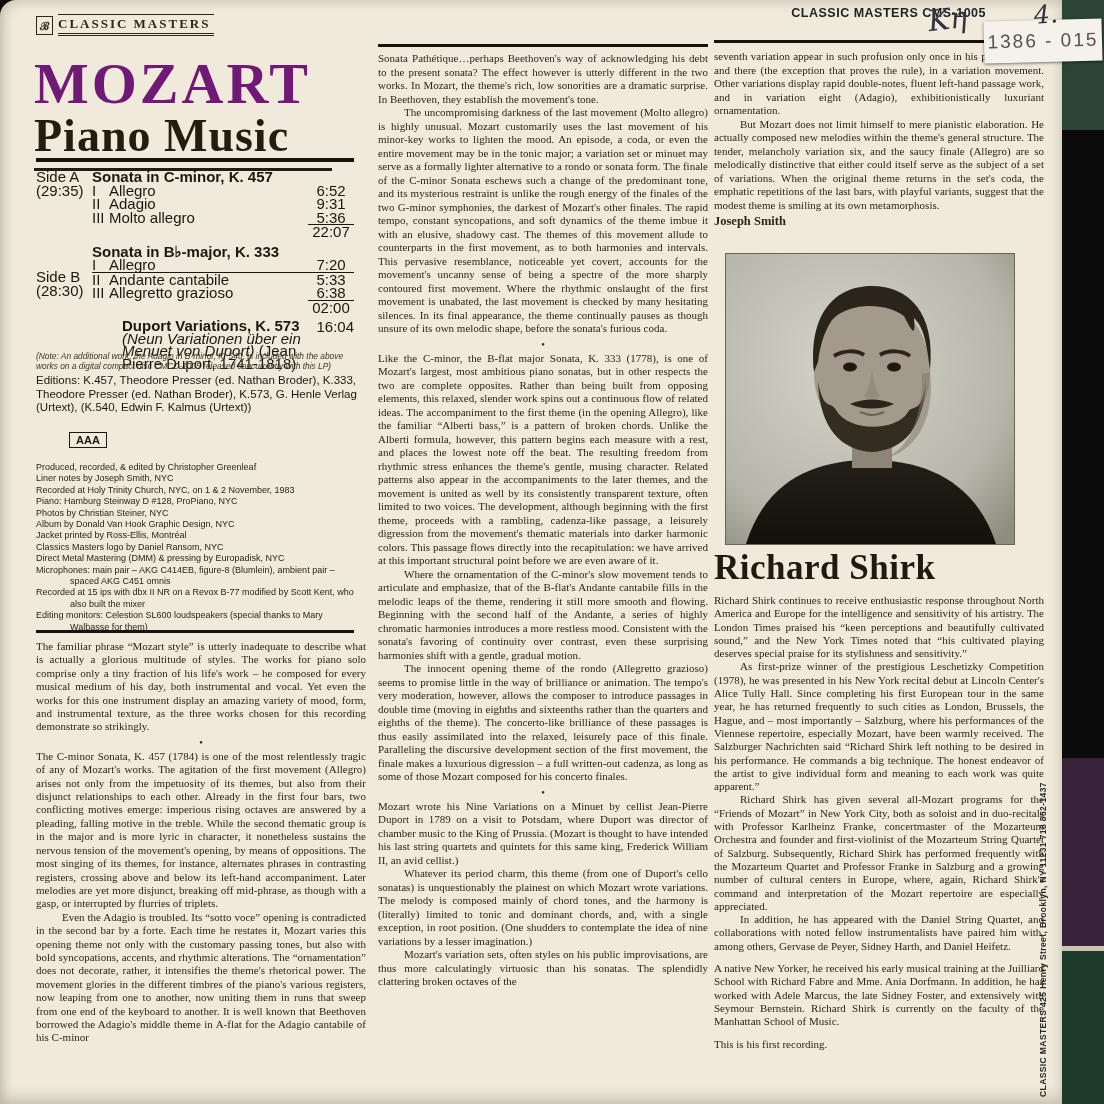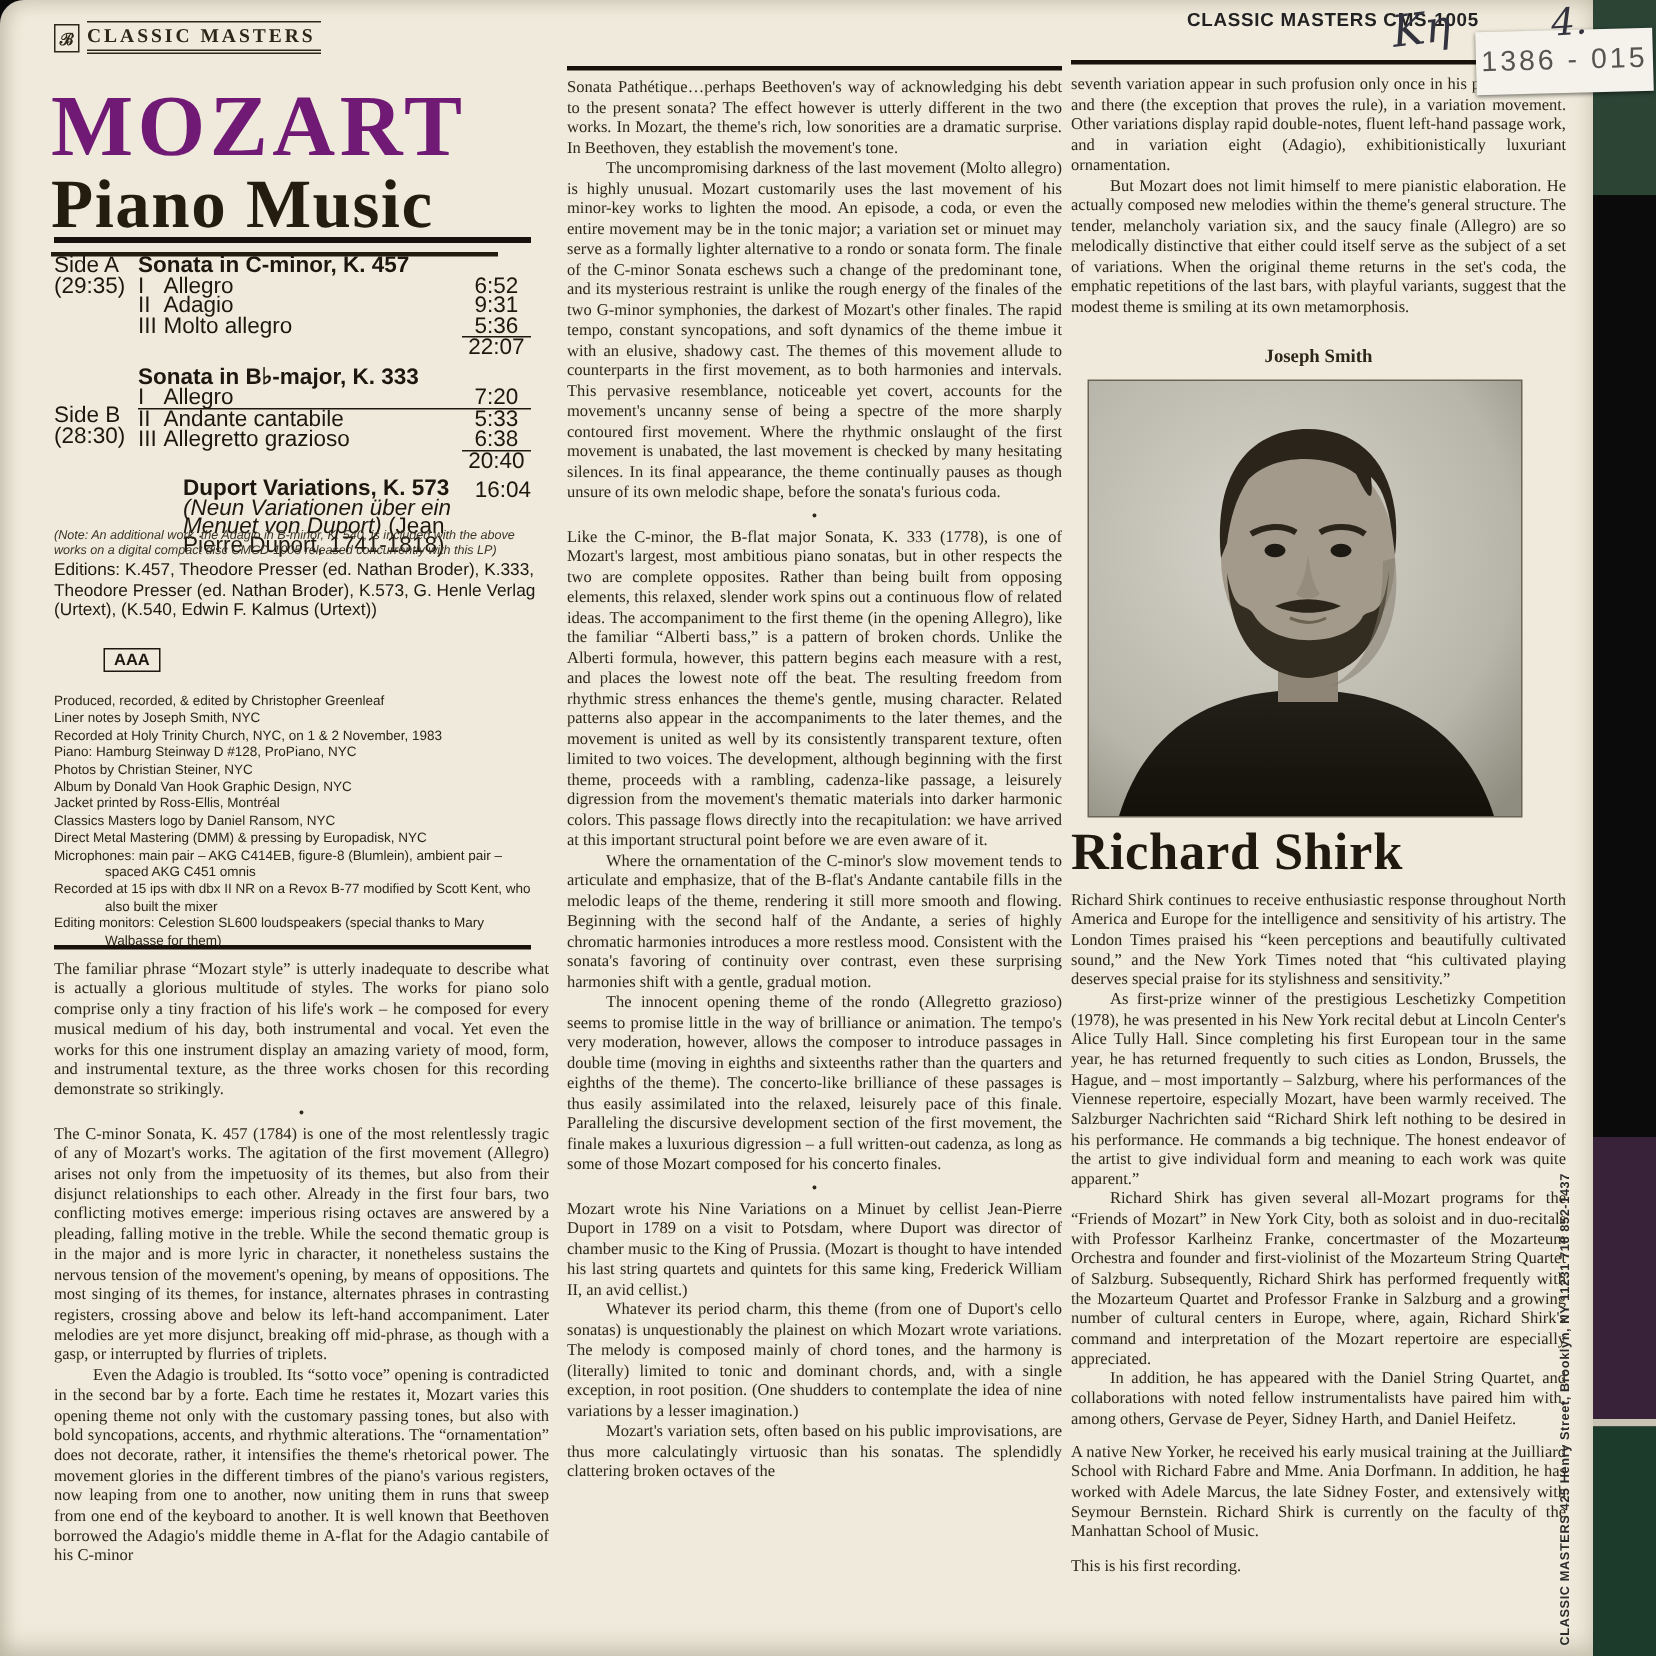--- a/index.html
+++ b/index.html
@@ -68,21 +68,21 @@
            font-size:9px;line-height:11.4px;color:#2a251a;}
   .credits p{margin:0;padding-left:34px;text-indent:-34px;}
   
   .essay p{margin:0;text-align:justify;}
   .essay p.indent{text-indent:26px;}
   .essay p.gap{margin-top:9px;}
   .bullet-sep{text-align:center;font-size:6px;line-height:10px;margin:3px 0;color:#2e2618;}
   .col-left-notes{position:absolute;left:36px;top:640px;width:330px;font-size:11px;line-height:13.4px;}
   .col-mid-notes{position:absolute;left:378px;top:52px;width:330px;font-size:11px;line-height:13.5px;}
   .col-right-notes{position:absolute;left:714px;top:50px;width:330px;font-size:11px;line-height:13.5px;}
-  .byline{text-align:center;font-weight:bold;font-size:12.5px;margin-top:19px;}
+  .byline{text-align:left;font-weight:bold;font-size:12.5px;margin-top:3px;}
   
   .photo{position:absolute;left:726px;top:254px;width:288px;height:290px;outline:1px solid #6b6455;}
   .artist-name{position:absolute;left:714px;top:548px;font-size:35px;font-weight:bold;color:#1f1910;letter-spacing:.5px;}
   .bio{position:absolute;left:714px;top:594px;width:330px;font-size:11px;line-height:13.3px;}
   
   .spine{position:absolute;left:1038px;top:752px;height:345px;width:16px;
          writing-mode:vertical-rl;transform:rotate(180deg);white-space:nowrap;
          font-family:"Liberation Sans",sans-serif;font-weight:bold;font-size:8.5px;letter-spacing:.4px;color:#2b2b2b;}
 </style>
 </head>
@@ -151,21 +151,21 @@
       <span class="tname">Andante cantabile</span>
       <span class="ttime">5:33</span>
     </div>
     <div class="trow">
       <span class="tnum">III</span>
       <span class="tname">Allegretto grazioso</span>
       <span class="ttime u">6:38</span>
     </div>
     <div class="trow">
       <span class="tname"></span>
-        <span class="ttime">20:40</span>
+        <span class="ttime">02:00</span>
     </div>
     <div class="tgap"></div>
     <div class="duport">
       <span class="dname">
         <span class="b">Duport Variations, K. 573</span>
         <span class="it">(Neun Variationen über ein Menuet von Duport)</span>
         <span>(Jean Pierre Duport, 1741-1818)</span>
       </span>
       <span class="dtime">16:04</span>
     </div>
@@ -204,21 +204,21 @@
   <div class="essay col-mid-notes">
       <p>Sonata Pathétique…perhaps Beethoven's way of acknowledging his debt to the present sonata? The effect however is utterly different in the two works. In Mozart, the theme's rich, low sonorities are a dramatic surprise. In Beethoven, they establish the movement's tone.</p>
       <p class="indent">The uncompromising darkness of the last movement (Molto allegro) is highly unusual. Mozart customarily uses the last movement of his minor-key works to lighten the mood. An episode, a coda, or even the entire movement may be in the tonic major; a variation set or minuet may serve as a formally lighter alternative to a rondo or sonata form. The finale of the C-minor Sonata eschews such a change of the predominant tone, and its mysterious restraint is unlike the rough energy of the finales of the two G-minor symphonies, the darkest of Mozart's other finales. The rapid tempo, constant syncopations, and soft dynamics of the theme imbue it with an elusive, shadowy cast. The themes of this movement allude to counterparts in the first movement, as to both harmonies and intervals. This pervasive resemblance, noticeable yet covert, accounts for the movement's uncanny sense of being a spectre of the more sharply contoured first movement. Where the rhythmic onslaught of the first movement is unabated, the last movement is checked by many hesitating silences. In its final appearance, the theme continually pauses as though unsure of its own melodic shape, before the sonata's furious coda.</p>
       <div class="bullet-sep">●</div>
       <p>Like the C-minor, the B-flat major Sonata, K. 333 (1778), is one of Mozart's largest, most ambitious piano sonatas, but in other respects the two are complete opposites. Rather than being built from opposing elements, this relaxed, slender work spins out a continuous flow of related ideas. The accompaniment to the first theme (in the opening Allegro), like the familiar “Alberti bass,” is a pattern of broken chords. Unlike the Alberti formula, however, this pattern begins each measure with a rest, and places the lowest note off the beat. The resulting freedom from rhythmic stress enhances the theme's gentle, musing character. Related patterns also appear in the accompaniments to the later themes, and the movement is united as well by its consistently transparent texture, often limited to two voices. The development, although beginning with the first theme, proceeds with a rambling, cadenza-like passage, a leisurely digression from the movement's thematic materials into darker harmonic colors. This passage flows directly into the recapitulation: we have arrived at this important structural point before we are even aware of it.</p>
       <p class="indent">Where the ornamentation of the C-minor's slow movement tends to articulate and emphasize, that of the B-flat's Andante cantabile fills in the melodic leaps of the theme, rendering it still more smooth and flowing. Beginning with the second half of the Andante, a series of highly chromatic harmonies introduces a more restless mood. Consistent with the sonata's favoring of continuity over contrast, even these surprising harmonies shift with a gentle, gradual motion.</p>
       <p class="indent">The innocent opening theme of the rondo (Allegretto grazioso) seems to promise little in the way of brilliance or animation. The tempo's very moderation, however, allows the composer to introduce passages in double time (moving in eighths and sixteenths rather than the quarters and eighths of the theme). The concerto-like brilliance of these passages is thus easily assimilated into the relaxed, leisurely pace of this finale. Paralleling the discursive development section of the first movement, the finale makes a luxurious digression – a full written-out cadenza, as long as some of those Mozart composed for his concerto finales.</p>
       <div class="bullet-sep">●</div>
       <p>Mozart wrote his Nine Variations on a Minuet by cellist Jean-Pierre Duport in 1789 on a visit to Potsdam, where Duport was director of chamber music to the King of Prussia. (Mozart is thought to have intended his last string quartets and quintets for this same king, Frederick William II, an avid cellist.)</p>
       <p class="indent">Whatever its period charm, this theme (from one of Duport's cello sonatas) is unquestionably the plainest on which Mozart wrote variations. The melody is composed mainly of chord tones, and the harmony is (literally) limited to tonic and dominant chords, and, with a single exception, in root position. (One shudders to contemplate the idea of nine variations by a lesser imagination.)</p>
-      <p class="indent">Mozart's variation sets, often based on his public improvisations, are thus more calculatingly virtuosic than his sonatas. The splendidly clattering broken octaves of the</p>
+      <p class="indent">Mozart's variation sets, often styles on his public improvisations, are thus more calculatingly virtuosic than his sonatas. The splendidly clattering broken octaves of the</p>
     </div>
 
   <div class="essay col-right-notes">
     <div>
         <p>seventh variation appear in such profusion only once in his piano sonatas, and there (the exception that proves the rule), in a variation movement. Other variations display rapid double-notes, fluent left-hand passage work, and in variation eight (Adagio), exhibitionistically luxuriant ornamentation.</p>
         <p class="indent">But Mozart does not limit himself to mere pianistic elaboration. He actually composed new melodies within the theme's general structure. The tender, melancholy variation six, and the saucy finale (Allegro) are so melodically distinctive that either could itself serve as the subject of a set of variations. When the original theme returns in the set's coda, the emphatic repetitions of the last bars, with playful variants, suggest that the modest theme is smiling at its own metamorphosis.</p>
       </div>
     <div class="byline">Joseph Smith</div>
   </div>
 

